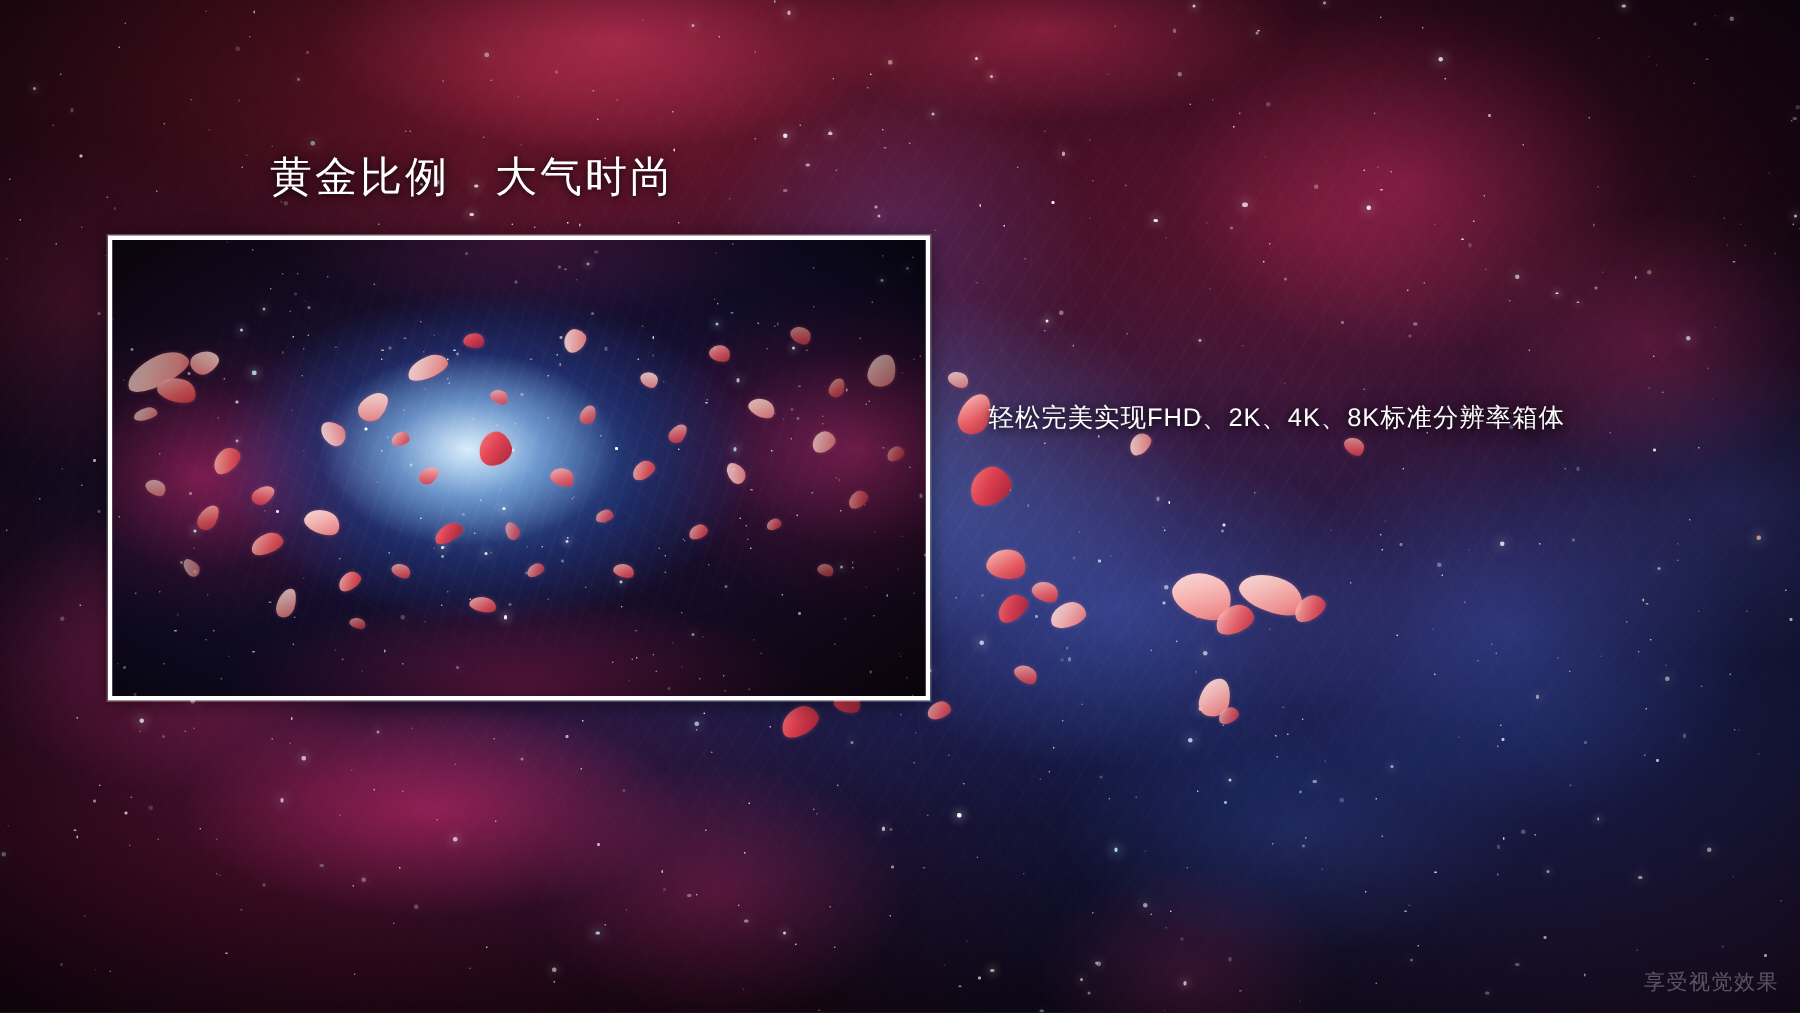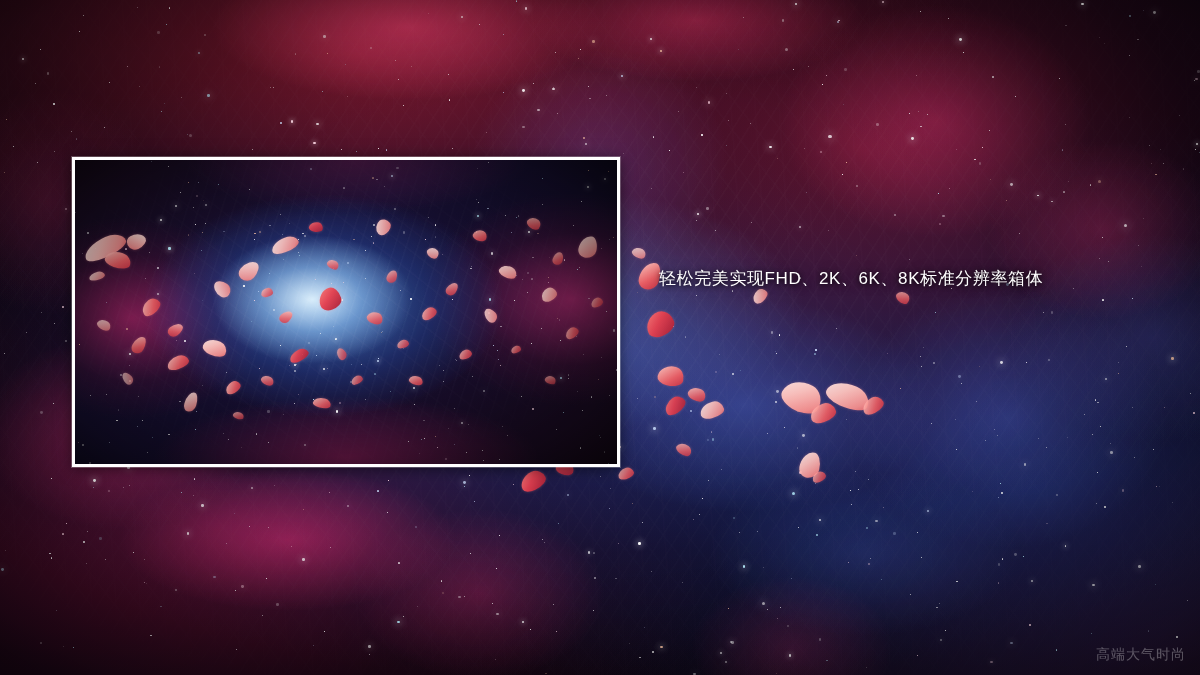--- a/index.html
+++ b/index.html
@@ -804,20 +804,21 @@
       <i class="petal" style="left:862px;top:398px;width:22px;height:15px;transform:rotate(-28deg);opacity:0.9;"></i>
       <i class="petal pale" style="left:800px;top:452px;width:20px;height:26px;transform:rotate(12deg);opacity:0.92;"></i>
       <i class="petal" style="left:812px;top:472px;width:14px;height:10px;transform:rotate(-22deg);opacity:0.8;"></i>
       <i class="petal" style="left:896px;top:292px;width:14px;height:11px;transform:rotate(44deg);opacity:0.78;"></i>
       <i class="petal deep" style="left:520px;top:472px;width:26px;height:18px;transform:rotate(-26deg);opacity:0.94;"></i>
       <i class="petal deep" style="left:556px;top:462px;width:18px;height:13px;transform:rotate(20deg);opacity:0.88;"></i>
       <i class="petal" style="left:618px;top:468px;width:16px;height:11px;transform:rotate(-16deg);opacity:0.84;"></i>
       <i class="petal pale" style="left:632px;top:248px;width:14px;height:10px;transform:rotate(30deg);opacity:0.8;"></i>
     </div>
 
+  <div id="slide-title">黄金比例　大气时尚</div>
 
   <div id="photo-frame">
     <div id="photo-inner">
       <div id="photo-neb"></div>
       <div id="photo-wisp"></div>
       <div class="starfield" id="starfield-photo">
           <i class="star" style="left:41.20%;top:26.07%;width:0.75px;height:0.75px;opacity:0.95;background:#ffffff;"></i>
           <i class="star" style="left:93.40%;top:13.54%;width:0.56px;height:0.56px;opacity:0.80;background:#ffffff;"></i>
           <i class="star" style="left:43.37%;top:2.54%;width:2.21px;height:2.21px;opacity:0.42;background:#cfe2ff;box-shadow:0 0 5.7px 1.1px rgba(255,255,255,0.19);"></i>
           <i class="star" style="left:83.37%;top:36.86%;width:1.79px;height:1.79px;opacity:0.25;background:#ffffff;"></i>
@@ -1125,18 +1126,18 @@
           <i class="petal" style="left:490px;top:168px;width:14px;height:10px;transform:rotate(-32deg);opacity:0.82;"></i>
           <i class="petal pale" style="left:504px;top:76px;width:18px;height:22px;transform:rotate(12deg);opacity:0.9;"></i>
           <i class="petal" style="left:516px;top:138px;width:12px;height:9px;transform:rotate(-20deg);opacity:0.78;"></i>
           <i class="petal" style="left:470px;top:216px;width:11px;height:8px;transform:rotate(26deg);opacity:0.72;"></i>
         </div>
       <div id="photo-vig"></div>
     </div>
   </div>
 
   <div id="body-text">
-    <div class="body-line">轻松完美实现FHD、2K、6K、8K标准分辨率箱体</div>
+    <div class="body-line">轻松完美实现FHD、2K、4K、8K标准分辨率箱体</div>
   </div>
 
-  <div id="watermark">高端大气时尚</div>
+  <div id="watermark">享受视觉效果</div>
 
 </div>
 
 </body></html>

